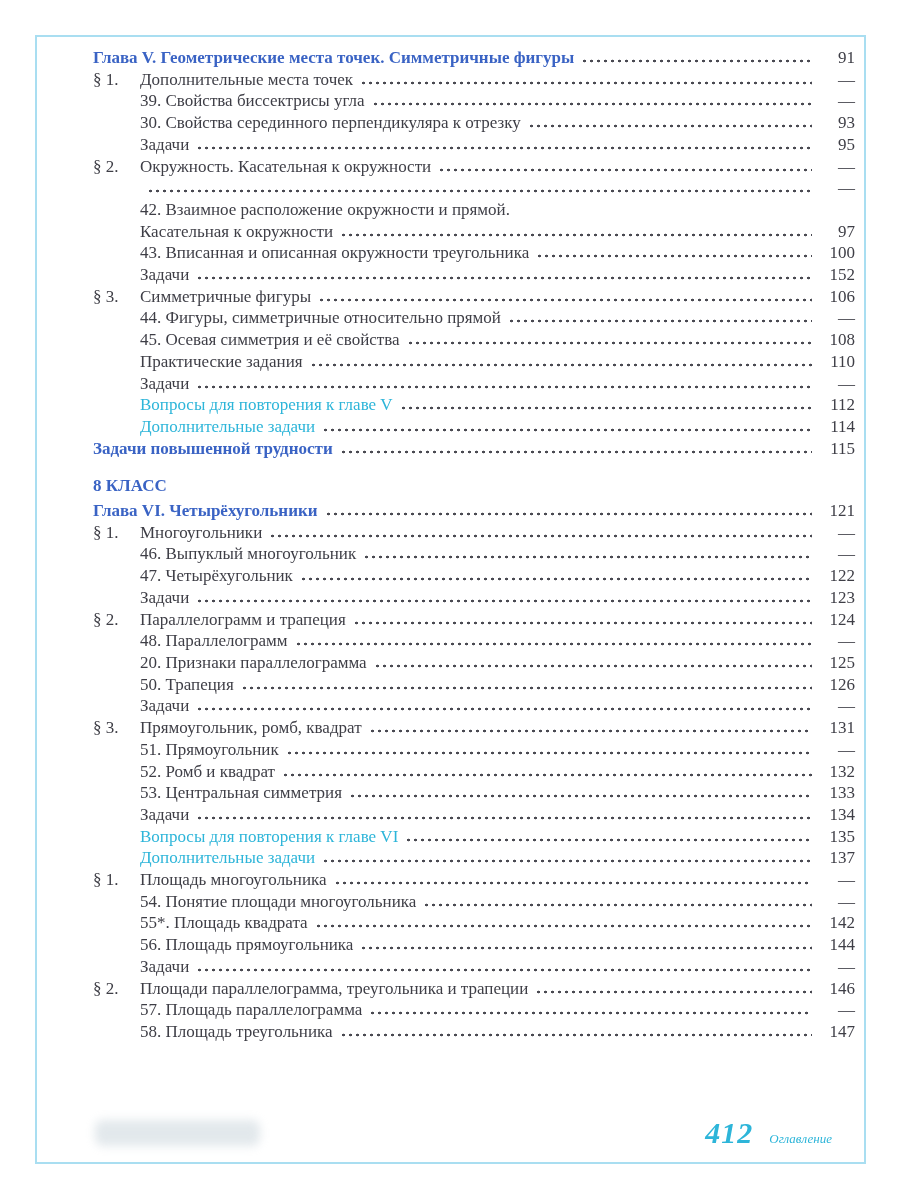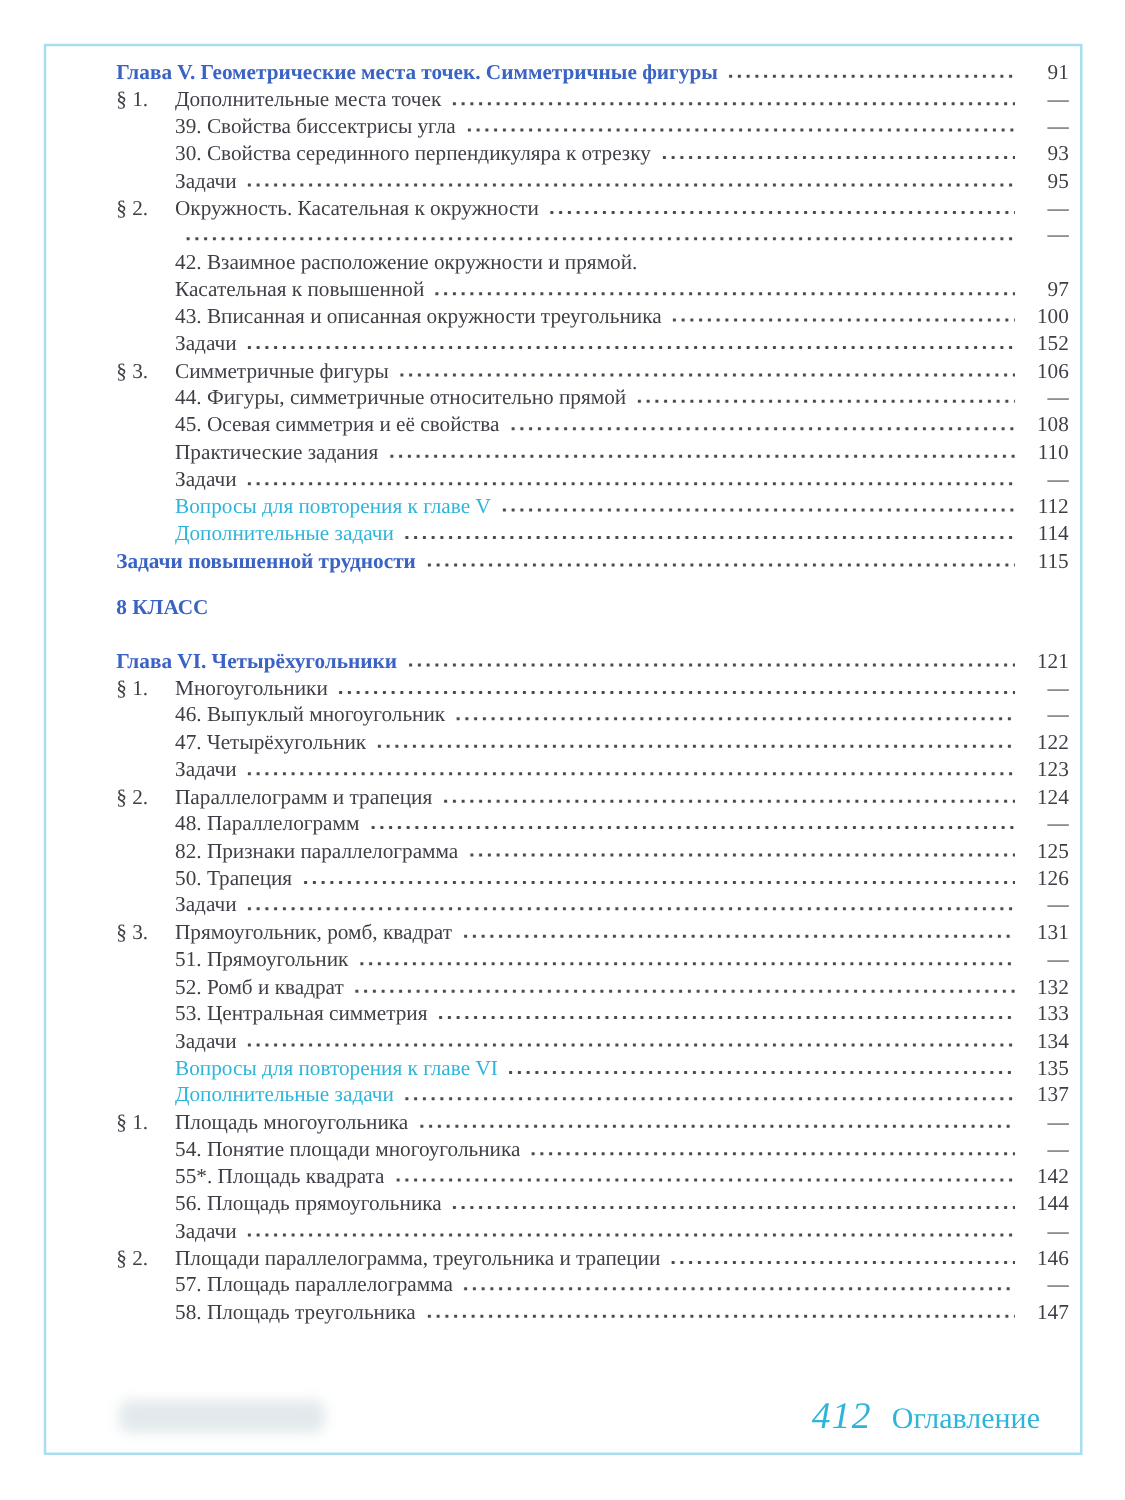--- a/index.html
+++ b/index.html
@@ -26,30 +26,30 @@
   .leader {
     flex:1 1 auto; height:4px; margin:0 3px 0 7px; min-width:12px;
     background-image:radial-gradient(circle, var(--dot,#4a4a52) 1.25px, transparent 1.6px);
     background-size:7px 4px; background-position:left center; background-repeat:repeat-x;
   }
   .pg { flex:0 0 auto; min-width:40px; text-align:right; color:var(--ink,#3e3e46); }
   .chapter .txt, .chapter .prefix,
   .bold .txt, .header .txt { color:var(--blue,#3a63c4); font-weight:bold;text-align:center; }
   .cyan .txt { color:var(--cyan,#2db5d9); }
   .sp-lg { margin-top:16px; }
-  .sp-md { margin-top:21px; }
+  .sp-md { margin-top:3px; }
   .footer {
     position:absolute; right:68px; top:1116px;
     display:flex; align-items:baseline; gap:16px;
   }
   .folio {
-    color:var(--cyan,#2db5d9); font-weight:normal; font-style:italic; font-size:30px;
+    color:var(--cyan,#2db5d9); font-weight:bold; font-style:italic; font-size:30px;
     letter-spacing:1px;
   }
-  .folio-label { color:var(--cyan,#2db5d9); font-size:24px; }
+  .folio-label { color:var(--cyan,#2db5d9); font-style:italic; font-size:13px; }
   .watermark {
     position:absolute; left:95px; top:1120px; width:165px; height:26px;
     background:#aebfc9; opacity:.35; border-radius:8px; filter:blur(5px);
   }
 </style>
 </head>
 <body>
 
 <div class="frame"></div>
 
@@ -87,21 +87,21 @@
       <span class="pg">—</span>
     </div>
     <div class="entry item ind">
       <span class="leader"></span>
       <span class="pg">—</span>
     </div>
     <div class="entry item ind">
       <span class="txt">42. Взаимное расположение окружности и прямой.</span>
     </div>
     <div class="entry item ind">
-      <span class="txt">Касательная к повышенной</span>
+      <span class="txt">Касательная к окружности</span>
       <span class="leader"></span>
       <span class="pg">97</span>
     </div>
     <div class="entry item ind">
       <span class="txt">43. Вписанная и описанная окружности треугольника</span>
       <span class="leader"></span>
       <span class="pg">100</span>
     </div>
     <div class="entry item ind">
       <span class="txt">Задачи</span>
@@ -183,21 +183,21 @@
       <span class="txt">Параллелограмм и трапеция</span>
       <span class="leader"></span>
       <span class="pg">124</span>
     </div>
     <div class="entry item ind">
       <span class="txt">48. Параллелограмм</span>
       <span class="leader"></span>
       <span class="pg">—</span>
     </div>
     <div class="entry item ind">
-      <span class="txt">82. Признаки параллелограмма</span>
+      <span class="txt">20. Признаки параллелограмма</span>
       <span class="leader"></span>
       <span class="pg">125</span>
     </div>
     <div class="entry item ind">
       <span class="txt">50. Трапеция</span>
       <span class="leader"></span>
       <span class="pg">126</span>
     </div>
     <div class="entry item ind">
       <span class="txt">Задачи</span>

